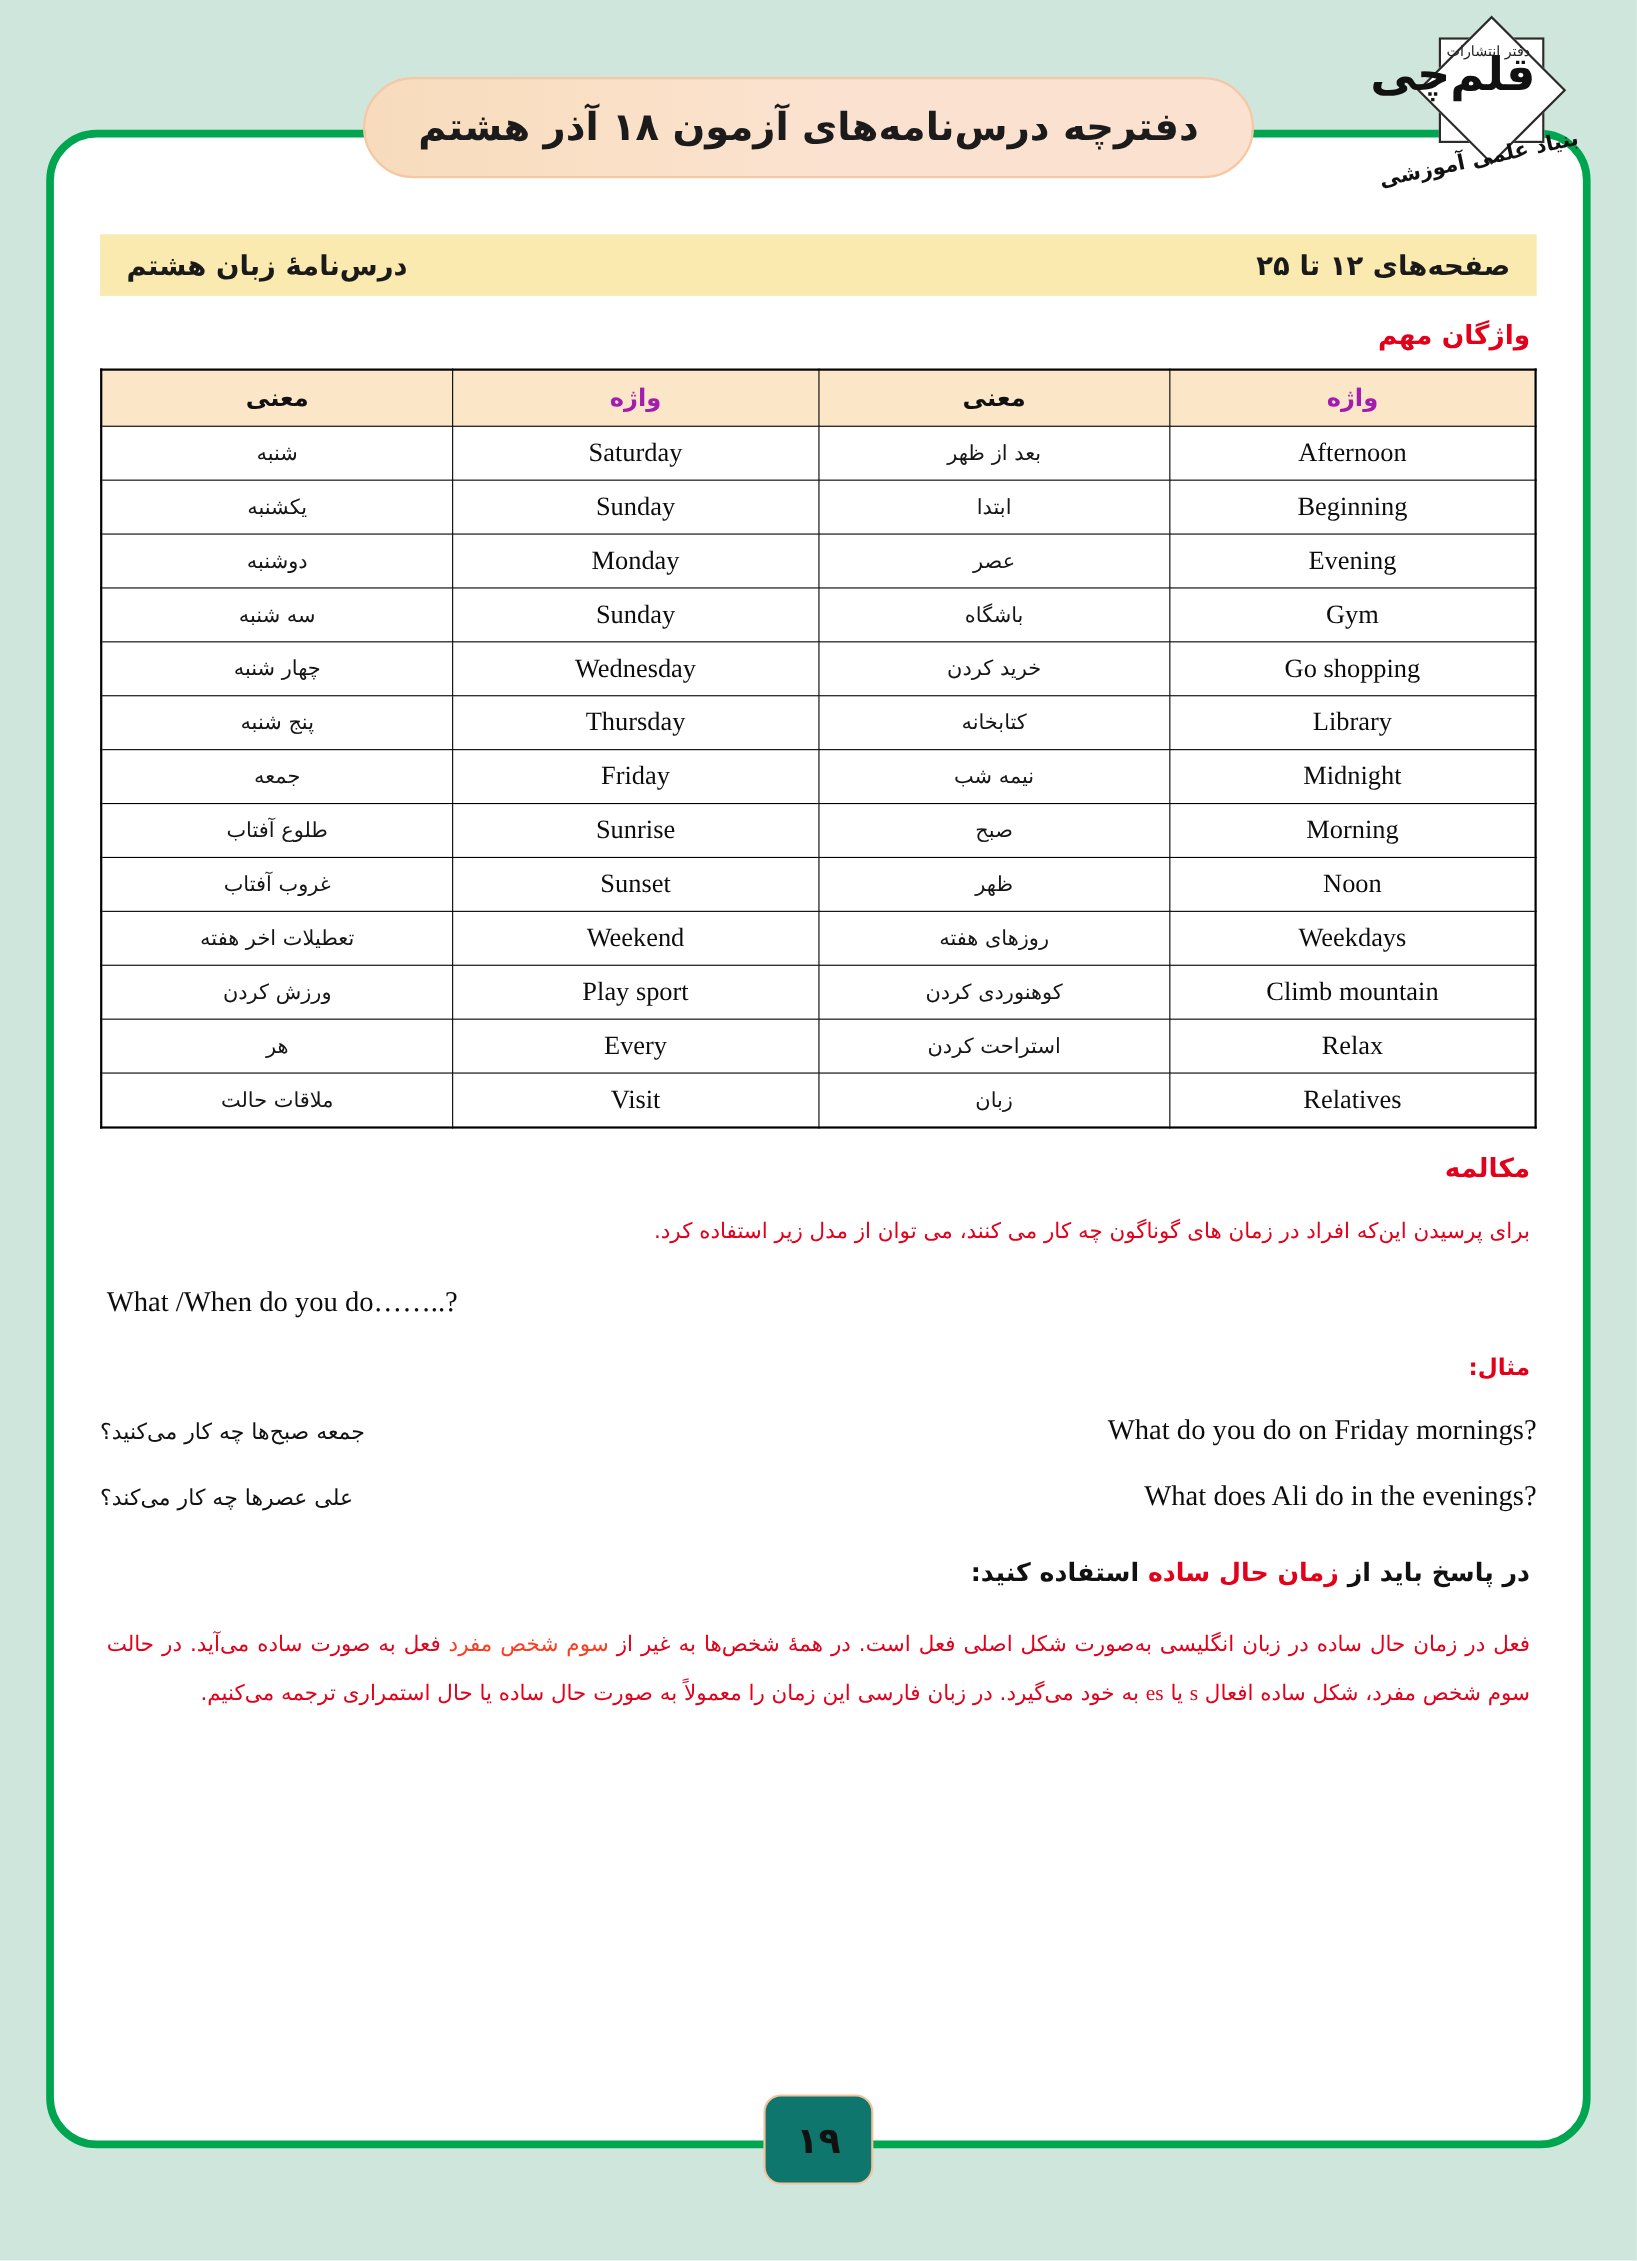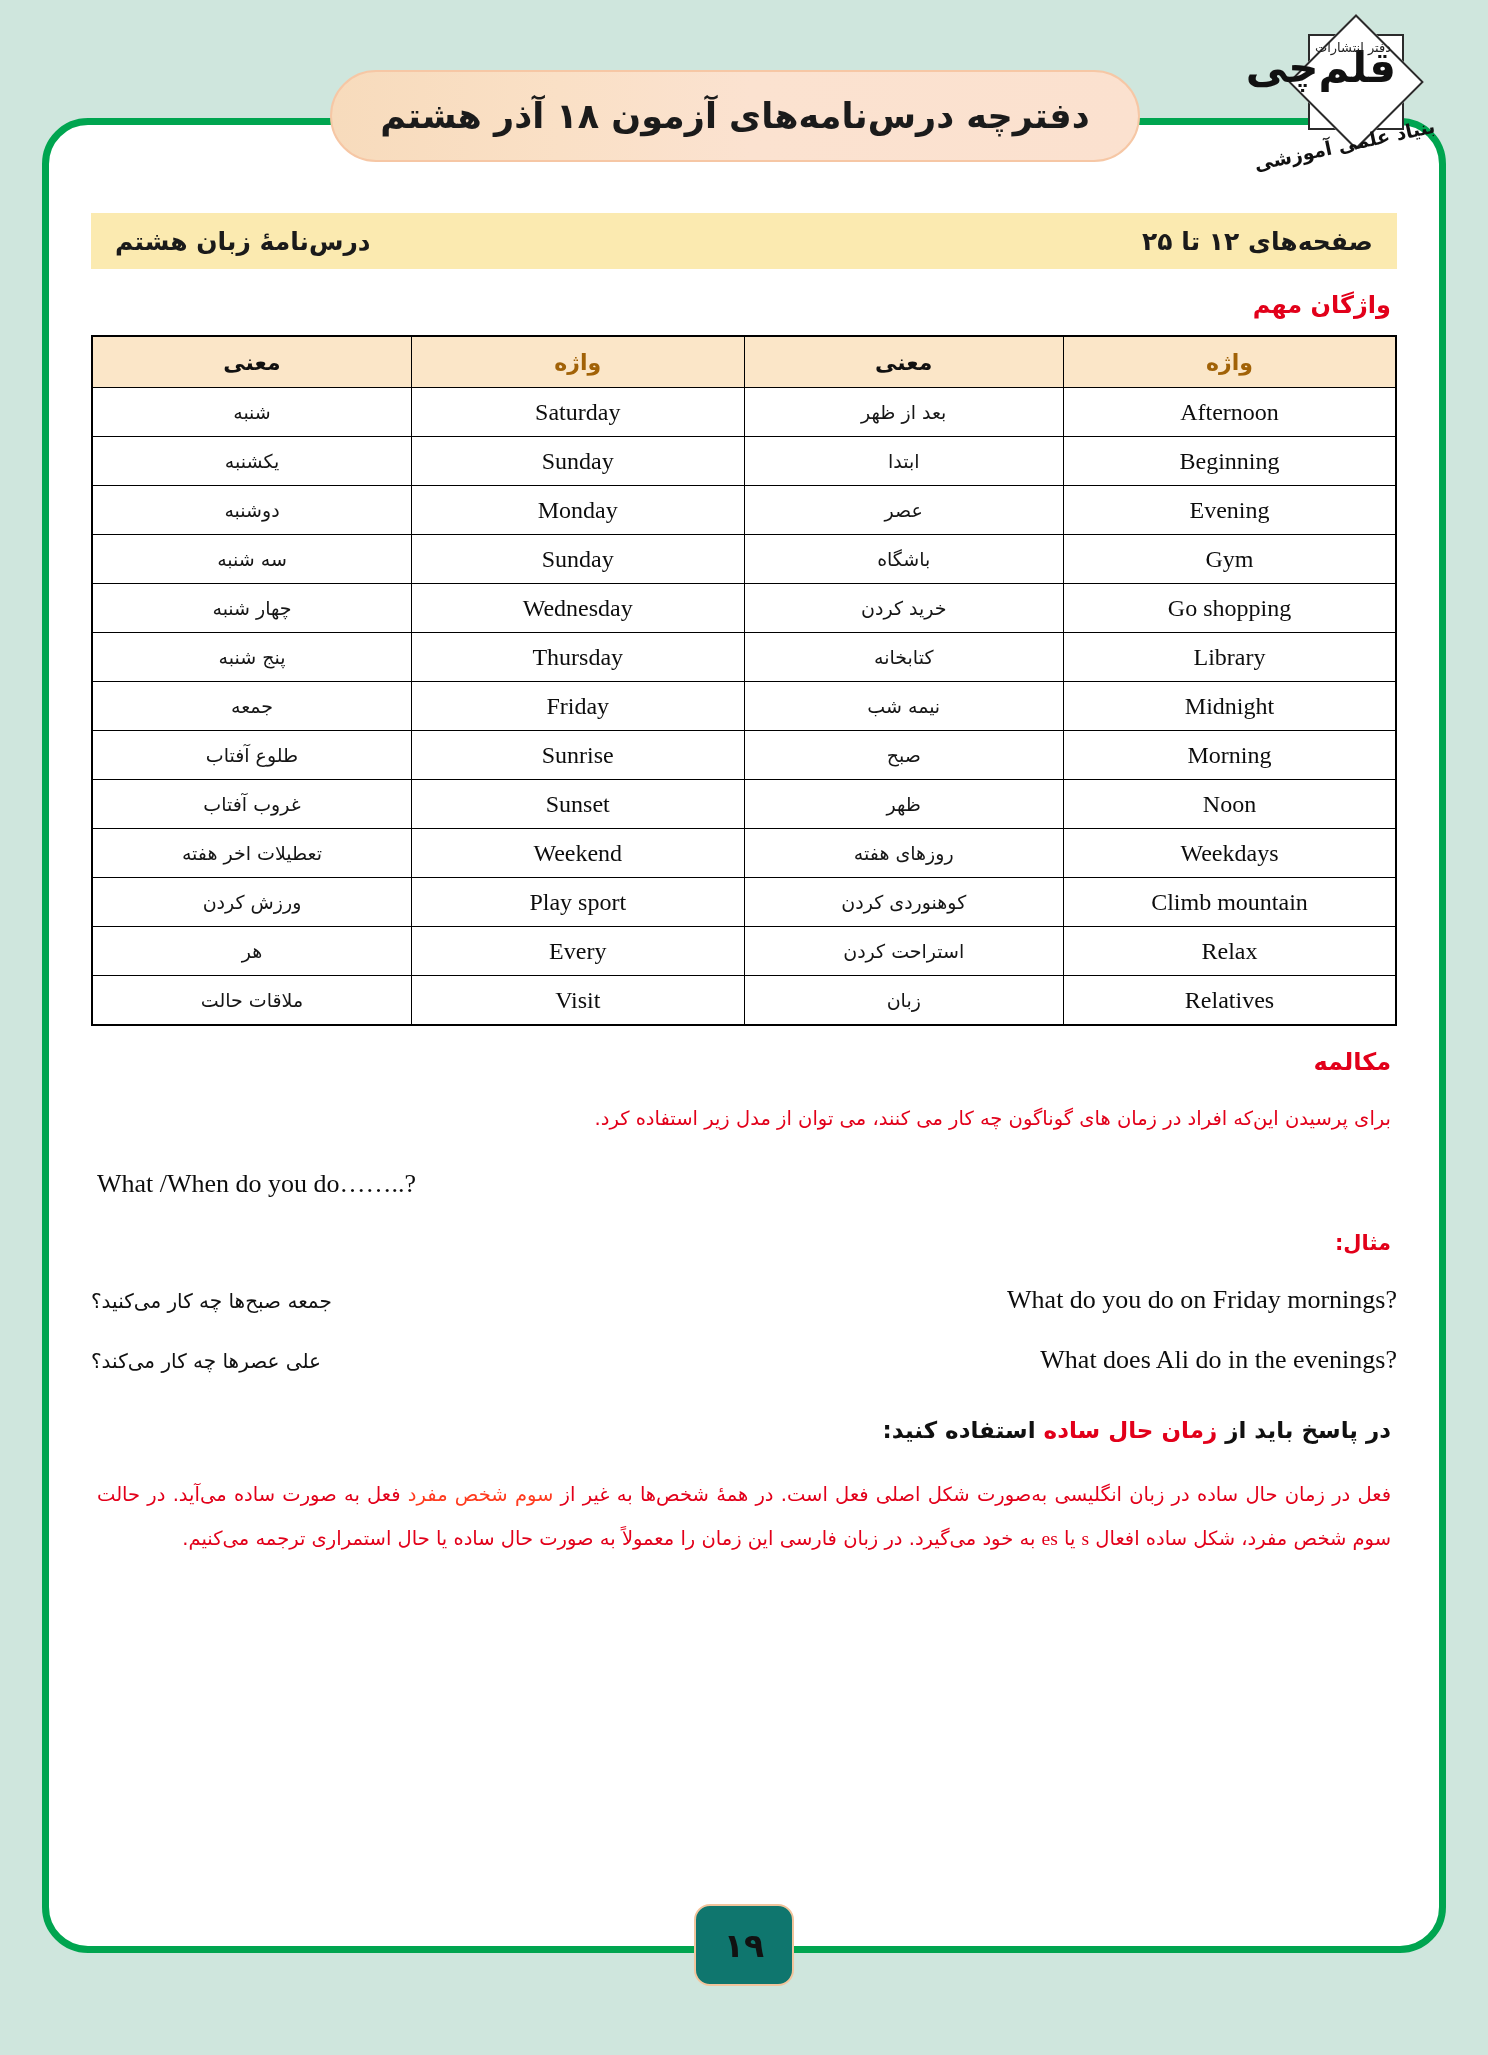--- a/index.html
+++ b/index.html
@@ -158,21 +158,21 @@
     border-collapse: collapse;
     table-layout: fixed;
     border: 2.5px solid #000;
   }
   table.vocab th {
     background: #fbe6c8;
     border: 1.6px solid #000;
     height: 48px;
     font-size: 22px;
     font-weight: bold;
-    color: #a16207;
+    color: #a21caf;
   }
   table.vocab th.meaning-h { color: #111; }
   table.vocab td {
     border: 1.6px solid #000;
     height: 46px;
     text-align: center;
     vertical-align: middle;
   }
   td.en {
     font-family: "Liberation Serif", "DejaVu Serif", serif;

